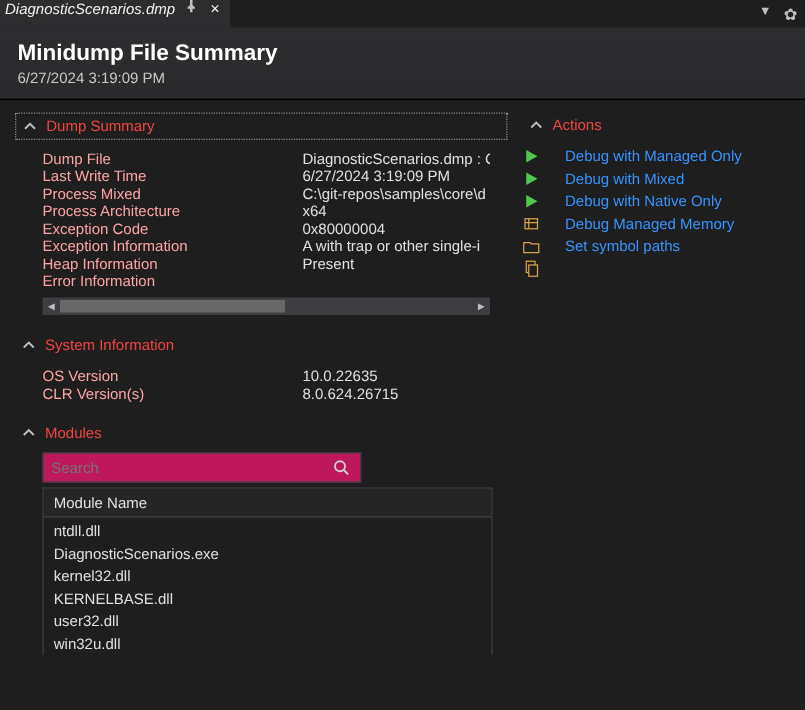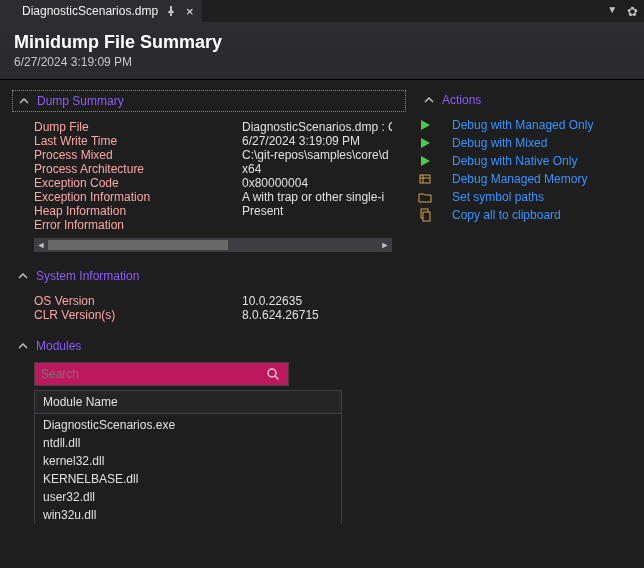--- a/index.html
+++ b/index.html
@@ -1,20 +1,20 @@
 <!DOCTYPE html>
 <html><head>
 <meta charset="utf-8">
 <style>
   * { box-sizing: border-box; margin: 0; padding: 0; font-family: "Segoe UI", Arial, sans-serif; }
   body { background: #1e1e1e; color: #f1f1f1; width: 644px; height: 568px; overflow: hidden; font-size: 12px; }
 
   
   .tabstrip { display: flex; align-items: center; height: 22px; background: #1e1e1e; }
-  .tab { display: flex; align-items: center; background: #2d2d30; height: 22px; padding: 0 6px 0 22px; gap: 8px; }
+  .tab { display: flex; background: #2d2d30; height: 22px; padding: 0 6px 0 4px; gap: 8px; font-style: italic; }
   .tab span { color: #f1f1f1; }
   .pin { width: 10px; height: 10px; display:inline-block; }
   .close-x { color: #c0c0c0; font-size: 13px; line-height: 1; cursor: pointer; padding: 0 2px;}
   .tabstrip-right { margin-left: auto; display: flex; gap: 10px; padding-right: 6px; color: #c0c0c0; }
   .tabstrip-right .caret { font-size: 10px; }
 
   
   .titlearea { background: linear-gradient(#2d2d30,#2a2a2d); padding: 10px 14px 10px 14px; border-bottom: 1px solid #000; }
   .titlearea h1 { font-size: 18px; font-weight: 600; color: #fff; }
   .titlearea .ts { color: #c8c8c8; margin-top: 2px; }
@@ -22,21 +22,21 @@
   
   .cols { display: flex; height: calc(100% - 22px - 58px); }
   .left { width: 414px; padding: 6px 8px 0 12px; overflow: hidden; }
   .right { flex: 1; padding: 6px 8px 0 4px; }
 
   
   .sect { margin-top: 4px; margin-bottom: 6px; }
   .sect-hd { display: flex; align-items: center; gap: 8px; padding: 3px 6px; cursor: pointer; }
   .dotted { border: 1px dotted #888; }
   .chev { width: 10px; height: 10px; display: inline-block; }
-  .sect-hd .label { color: #8b5cf6; }
+  .sect-hd .label { color: #ef4444; }
 
   
   .summary-wrap { position: relative; margin-left: 22px; margin-top: 8px; width: 358px; }
   .kv { display: flex; }
   .kv .k { width: 208px; color: #fca5a5; white-space: nowrap; overflow: hidden; }
   .kv .v { flex: 1; color: #e0e0e0; white-space: nowrap; overflow: hidden; }
   .hscroll { margin-top: 6px; height: 14px; background: #3e3e42; position: relative; border: 0; }
   .hscroll .btn { width: 14px; height: 14px; color: #c0c0c0; display: flex; align-items: center; justify-content: center; position: absolute; top:0; font-size:9px; }
   .hscroll .btn.l { left: 0; }
   .hscroll .btn.r { right: 0; }
@@ -47,21 +47,21 @@
   .action { display: flex; align-items: center; gap: 20px; padding: 2px 0; cursor: pointer; }
   .action .txt { color: #3794ff; }
   .ico { width: 14px; height: 14px; display: inline-block; flex-shrink:0; }
 
   
   .search { display: flex; align-items: center; height: 24px; background: #be185d; border: 1px solid #3f3f46; width: 255px; margin-left: 22px; margin-top: 6px; }
   .search input { flex: 1; background: transparent; border: 0; outline: none; color: #d0d0d0; padding: 0 6px; font-size: 12px; }
   .search .mag { width: 22px; text-align: center; color: #d0d0d0; }
 
   
-  .modtable { margin-left: 22px; margin-top: 4px; width: 308px; border: 1px solid #3f3f46; border-bottom: none; }
+  .modtable { margin-left: 22px; margin-top: 4px; width: 360px; border: 1px solid #3f3f46; border-bottom: none; }
   .modtable .hdr { background: #252526; padding: 4px 8px; border-bottom: 1px solid #3f3f46; color: #e0e0e0; }
   .modtable .row { padding: 2px 8px; color: #e0e0e0; }
   .modtable .rows { padding-top: 2px; }
 
   svg { display:block; }
 </style>
 </head>
 <body>
 
 <div class="tabstrip">
@@ -176,22 +176,22 @@
         <div class="mag">
           <svg width="14" height="14" viewBox="0 0 14 14">
               <circle cx="6" cy="6" r="4" stroke="#d0d0d0" stroke-width="1.5" fill="none"></circle>
               <line x1="9" y1="9" x2="12.5" y2="12.5" stroke="#d0d0d0" stroke-width="1.5"></line>
             </svg>
         </div>
       </div>
       <div class="modtable">
         <div class="hdr">Module Name</div>
         <div class="rows" id="mod-rows">
+            <div class="row">ntdll.dll</div>
             <div class="row">DiagnosticScenarios.exe</div>
-            <div class="row">ntdll.dll</div>
             <div class="row">kernel32.dll</div>
             <div class="row">KERNELBASE.dll</div>
             <div class="row">user32.dll</div>
             <div class="row">win32u.dll</div>
           </div>
       </div>
     </div>
 
   </div>
 
@@ -248,18 +248,17 @@
             </span>
             <span class="txt">Set symbol paths</span>
           </div>
           <div class="action">
             <span class="ico">
               <svg width="14" height="14" viewBox="0 0 14 14">
                 <rect x="3" y="1" width="7" height="9" fill="none" stroke="#d6a24a"></rect>
                 <rect x="5" y="4" width="7" height="9" fill="#1e1e1e" stroke="#d6a24a"></rect>
               </svg>
             </span>
-            <span class="txt">Copy all to clipboard</span>
           </div>
         </div>
     </div>
   </div>
 </div>
 
 </body></html>

